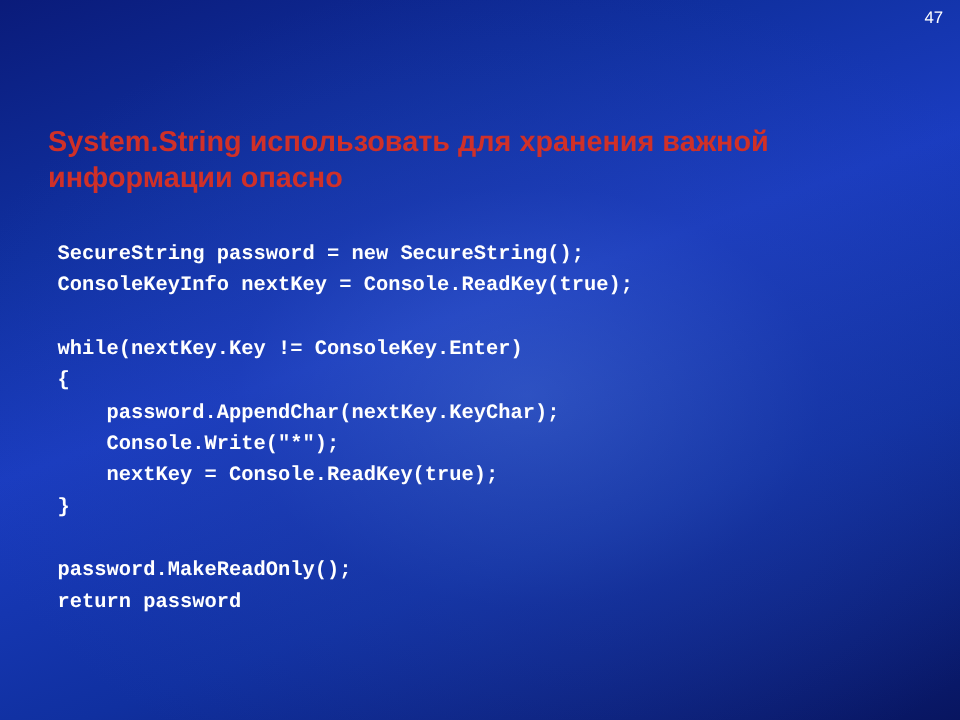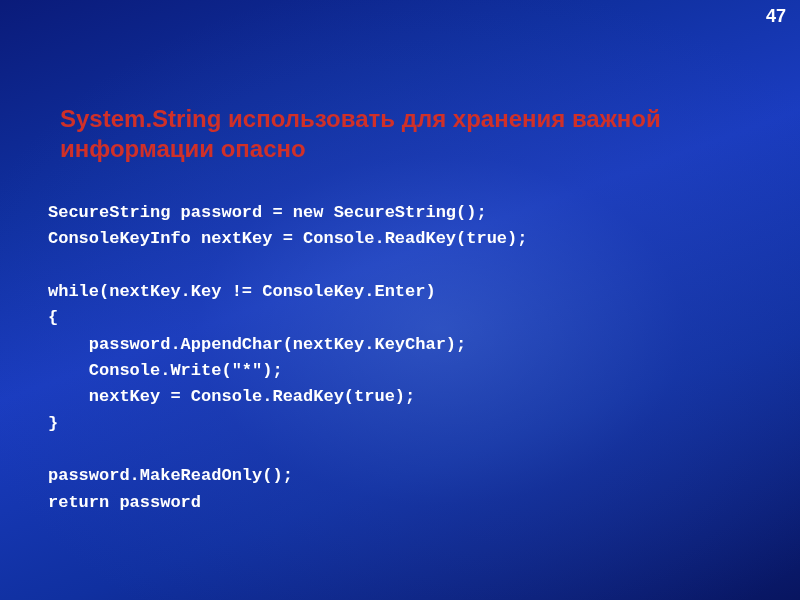--- a/index.html
+++ b/index.html
@@ -20,37 +20,37 @@
         rgba(40,70,180,0.25) 35%,
         rgba(10,20,100,0.0) 70%),
       linear-gradient(160deg, #0a1b7a 0%, #1030a0 25%, #1a3cc0 45%, #1030a0 70%, #081560 100%);
     color: #ffffff;
     box-sizing: border-box;
   }
   .page-number {
     position: absolute;
     top: 6px;
     right: 14px;
-    font-size: 18px;
+    font-size: 14px;
     color: #ffffff;
-    font-weight: 700;
+    font-weight: 400;
   }
   .title {
     position: absolute;
     top: 24px;
     left: 22px;
     font-size: 38px;
     font-weight: 400;
     color: #d8b060;
     letter-spacing: 0.5px;
   }
   .subtitle {
     position: absolute;
     top: 104px;
-    left: 60px;
+    left: 40px;
     right: 40px;
     font-size: 24px;
     font-weight: 700;
     line-height: 1.25;
     color: #d03028;
   }
   .code {
     position: absolute;
     top: 200px;
     left: 48px;

